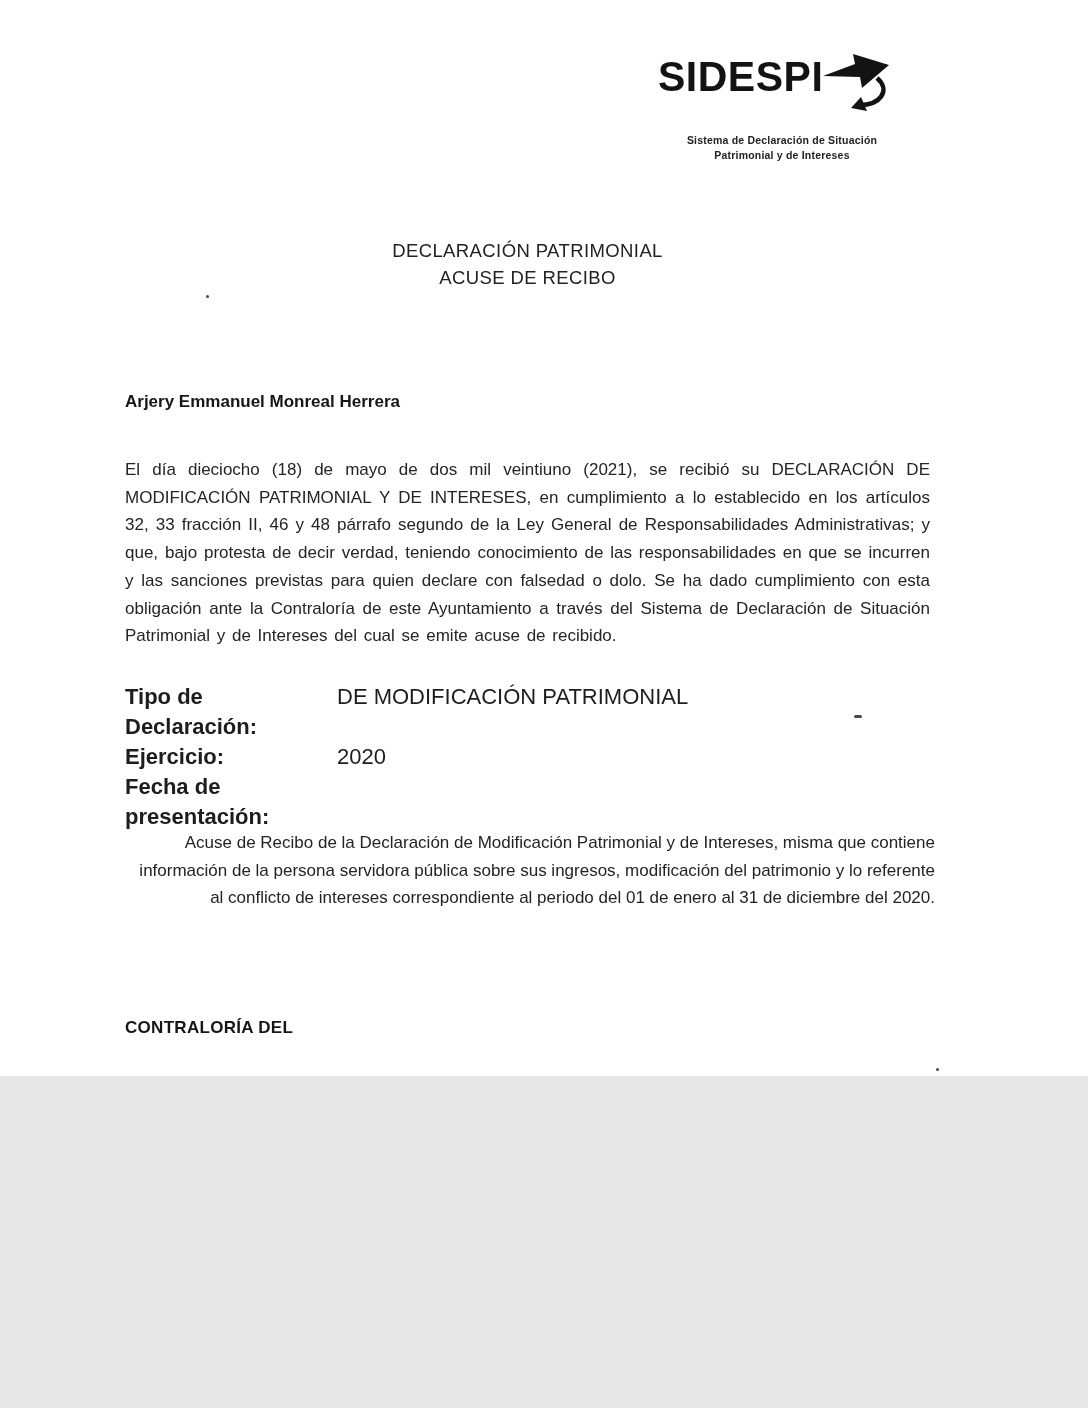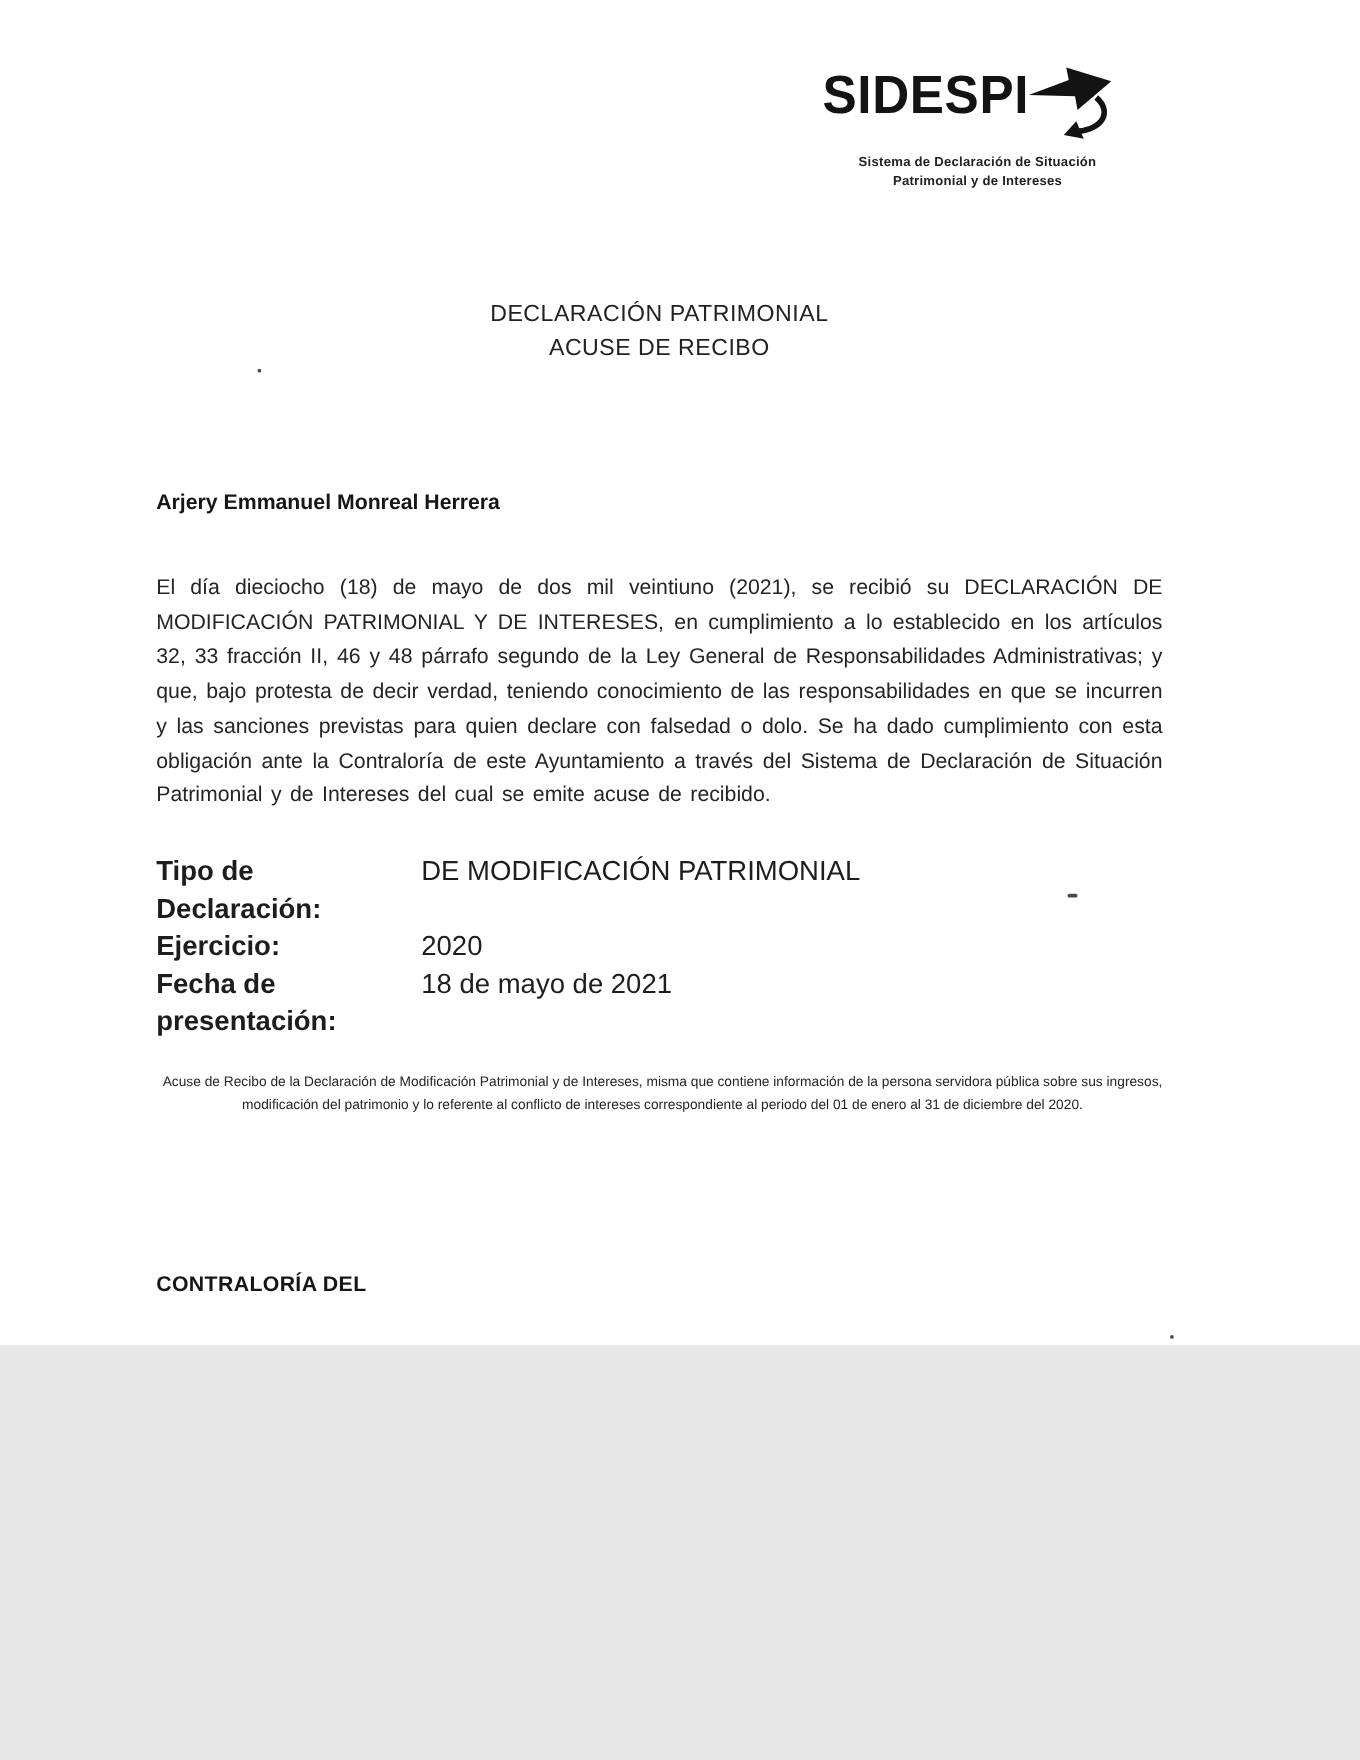--- a/index.html
+++ b/index.html
@@ -14,21 +14,21 @@
 
   
   .logo{position:absolute;left:658px;top:56px;width:248px;}
   .logo-top{display:flex;align-items:flex-start;}
   .logo-word{
     font-size:41px;font-weight:bold;letter-spacing:0.5px;color:#131313;
     line-height:1;transform:scaleY(1.05);
   }
   .logo-arrow{margin-left:-4px;margin-top:-6px;}
   .logo-tagline{
-    margin-top:4px;text-align:center;
+    margin-top:15px;text-align:center;
     font-size:10.5px;font-weight:bold;color:#222;line-height:1.4;
     letter-spacing:0.2px;
   }
 
   
   .doc-title{
     position:absolute;left:125px;top:238px;width:805px;
     text-align:center;font-size:18.5px;letter-spacing:0.4px;line-height:1.45;
     color:#222;
   }
@@ -42,22 +42,22 @@
     word-spacing:2px;
   }
   .fields{
     position:absolute;left:125px;top:682px;width:700px;
     font-size:22px;color:#1d1d1d;
   }
   .field-row{display:flex;line-height:30px;}
   .field-label{font-weight:bold;width:212px;flex:0 0 212px;}
   .field-value{flex:1;}
   .closing-par{
-    position:absolute;left:125px;top:858px;width:810px;
-    font-size:11px;line-height:1.62;text-align:center;color:#242424;
+    position:absolute;left:125px;top:829px;width:810px;
+    font-size:17px;line-height:1.62;text-align:right;color:#242424;
   }
   .signature{
     position:absolute;left:125px;top:1018px;
     font-size:17px;font-weight:bold;letter-spacing:0.3px;color:#161616;
   }
 
   
   .hand{
     position:absolute;
     font-family:"DejaVu Serif", serif;
@@ -112,21 +112,20 @@
     <div class="field-row">
       <span class="field-label">Tipo de Declaración:</span>
       <span class="field-value">DE MODIFICACIÓN PATRIMONIAL</span>
     </div>
     <div class="field-row">
       <span class="field-label">Ejercicio:</span>
       <span class="field-value">2020</span>
     </div>
     <div class="field-row">
       <span class="field-label">Fecha de presentación:</span>
-      <span class="field-value">18 de mayo de 2021</span>
     </div>
     <div class="field-row">
       <span class="field-value"></span>
     </div>
   </div>
 
   <div class="closing-par">Acuse de Recibo de la Declaración de Modificación Patrimonial y de Intereses, misma que contiene información de la persona servidora pública sobre sus ingresos, modificación del patrimonio y lo referente al conflicto de intereses correspondiente al periodo del 01 de enero al 31 de diciembre del 2020.</div>
 
   <div class="signature">CONTRALORÍA DEL</div>
 

